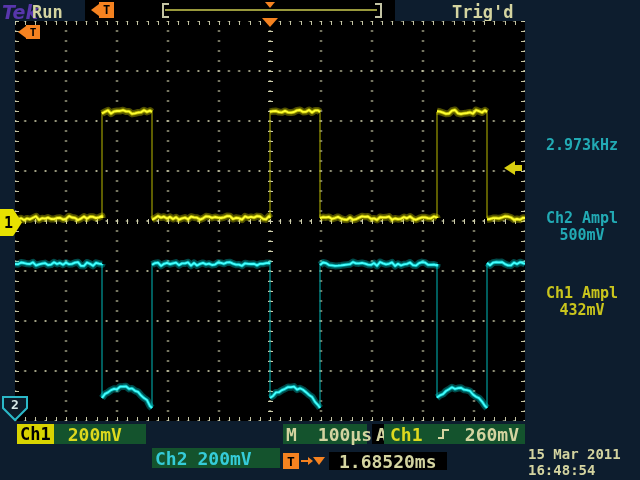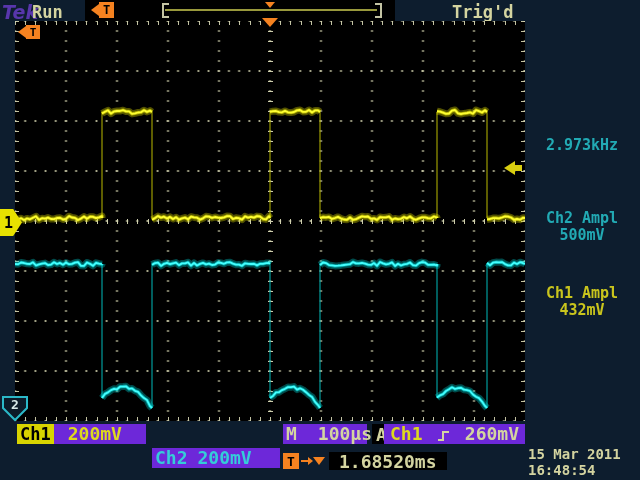--- a/index.html
+++ b/index.html
@@ -52,21 +52,21 @@
   .trig-level{left:504px;top:161px;display:flex;align-items:center;}
   .trig-level .head{width:0;height:0;border-top:7px solid transparent;border-bottom:7px solid transparent;border-right:11px solid #d8ce10;}
   .trig-level .tail{width:7px;height:6px;background:#d8ce10;}
   .ch2-marker{left:2px;top:396px;}
 
   
   .meas{left:526px;width:112px;text-align:center;font:bold 15px "DejaVu Sans Mono",monospace;line-height:17px;}
   .meas.m1{top:137px;} .meas.m2{top:210px;} .meas.m3{top:285px;}
 
   
-  .ro{top:424px;height:20px;background:#6d28d9;display:flex;align-items:flex-end;
+  .ro{top:424px;height:20px;background:#14532d;display:flex;align-items:center;
       font:bold 18px "DejaVu Sans Mono",monospace;color:#d4d4a0;}
   .ro.ch1box{left:17px;width:129px;}
   .ro.ch2box{left:152px;width:128px;margin-top:24px;}
   .ro.mbox{left:283px;width:84px;padding-left:3px;box-sizing:border-box;}
   .ro.trigbox{left:384px;width:141px;justify-content:space-between;padding:0 6px;box-sizing:border-box;}
   .ch1chip{background:#d8d400;color:#000;height:20px;display:flex;align-items:center;padding:0 3px;font-size:17px;}
   .ch1text{color:#ddd91e;} .ch2text{color:#35ccd8;}
   .ro .val{margin-left:14px;}
   .ro.ch2box .src{padding-left:3px;}
   .ro.ch2box .val{margin-left:10px;}

